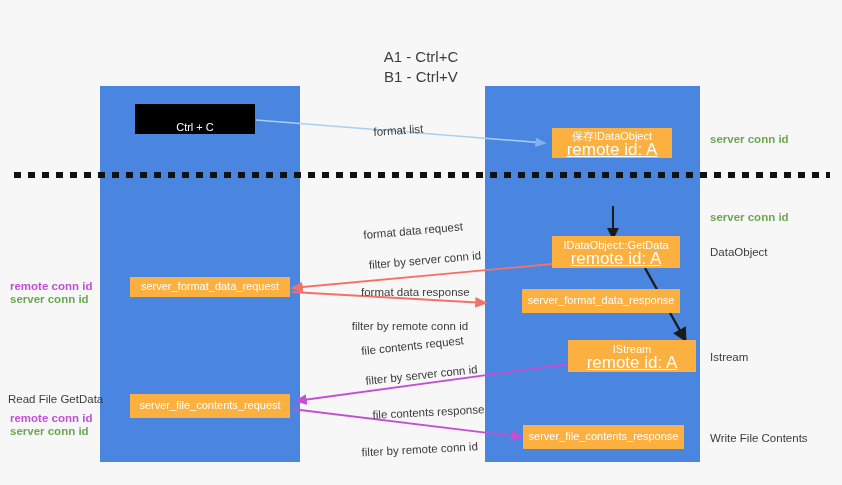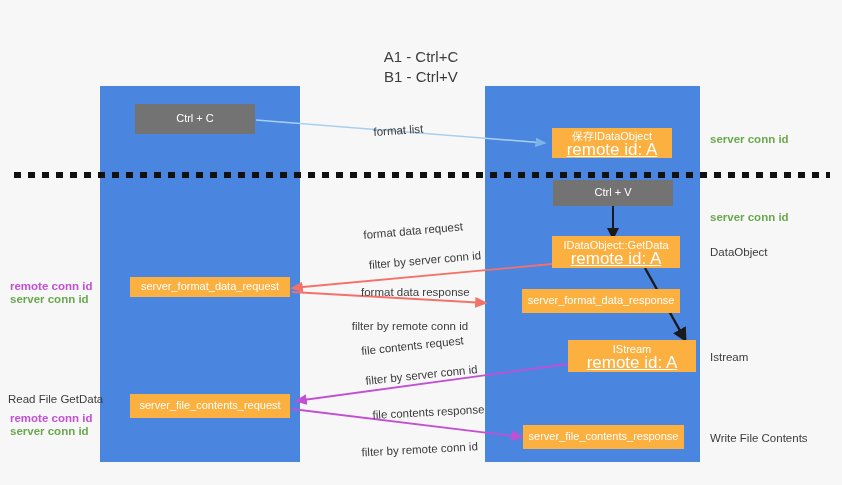--- a/index.html
+++ b/index.html
@@ -54,21 +54,21 @@
     display: flex;
     flex-direction: column;
     align-items: center;
     justify-content: center;
     text-align: center;
     color: #ffffff;
     font-size: 11px;
     line-height: 13.5px;
     white-space: pre;
   }
-  .node.green { background: #737373; }
+  .node.green { background: #000000; justify-content: flex-end; }
   .node.orange { background: #fbb040; }
   .node .l2 { font-size: 17px; text-decoration: underline; }
   
   .lbl {
     position: absolute;
     font-size: 11.5px;
     line-height: 14px;
     white-space: pre;
   }
   .lbl.green  { color: #6aa84f; font-weight: bold; }
@@ -139,23 +139,20 @@
 
   <div class="node green" style="left:135px; top:104px; width:120px; height:30px;">
     <span>Ctrl + C</span>
   </div>
 
   <div class="node orange" style="left:552px; top:128px; width:120px; height:30px;justify-content:center;">
     <span>保存IDataObject</span>
     <span class="l2">remote id: A</span>
   </div>
 
-  <div class="node green" style="left:553px; top:180px; width:120px; height:26px;">
-    <span>Ctrl + V</span>
-  </div>
 
   <div class="node orange" style="left:552px; top:236px; width:128px; height:32px;">
     <span>IDataObject::GetData</span>
     <span class="l2">remote id: A</span>
   </div>
 
   <div class="node orange" style="left:130px; top:277px; width:160px; height:20px;">
     <span>server_format_data_request</span>
   </div>
 

